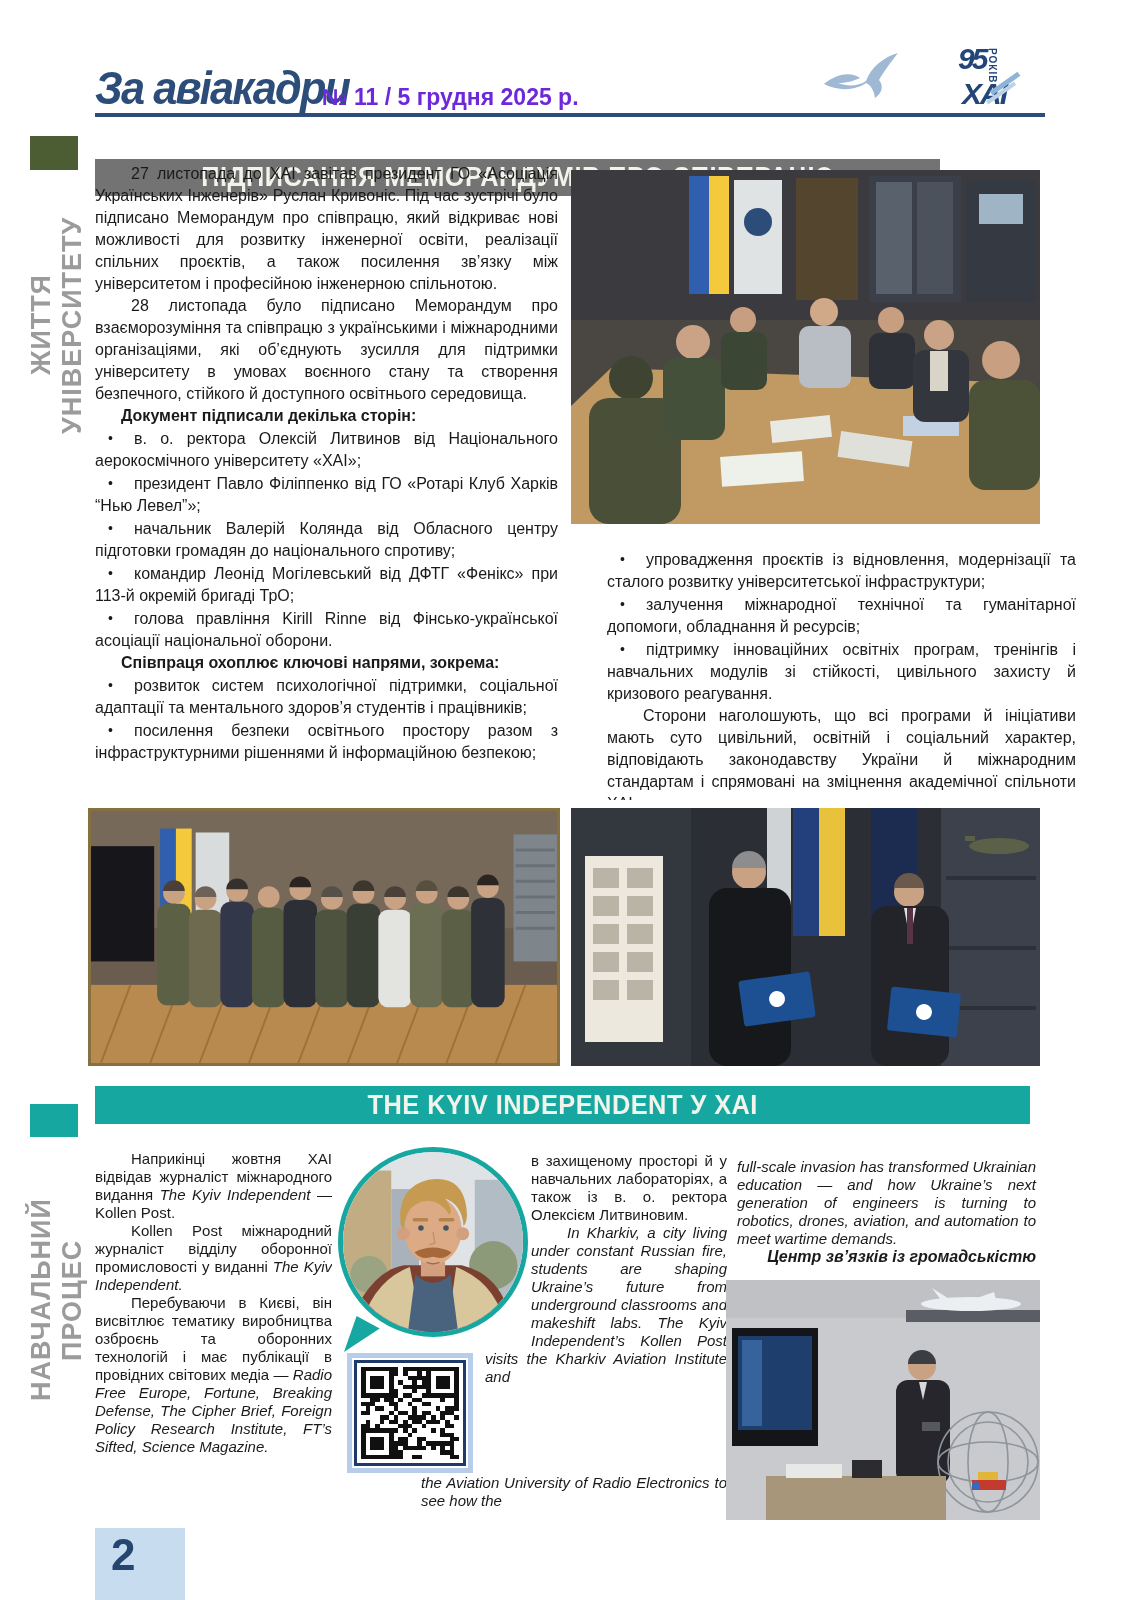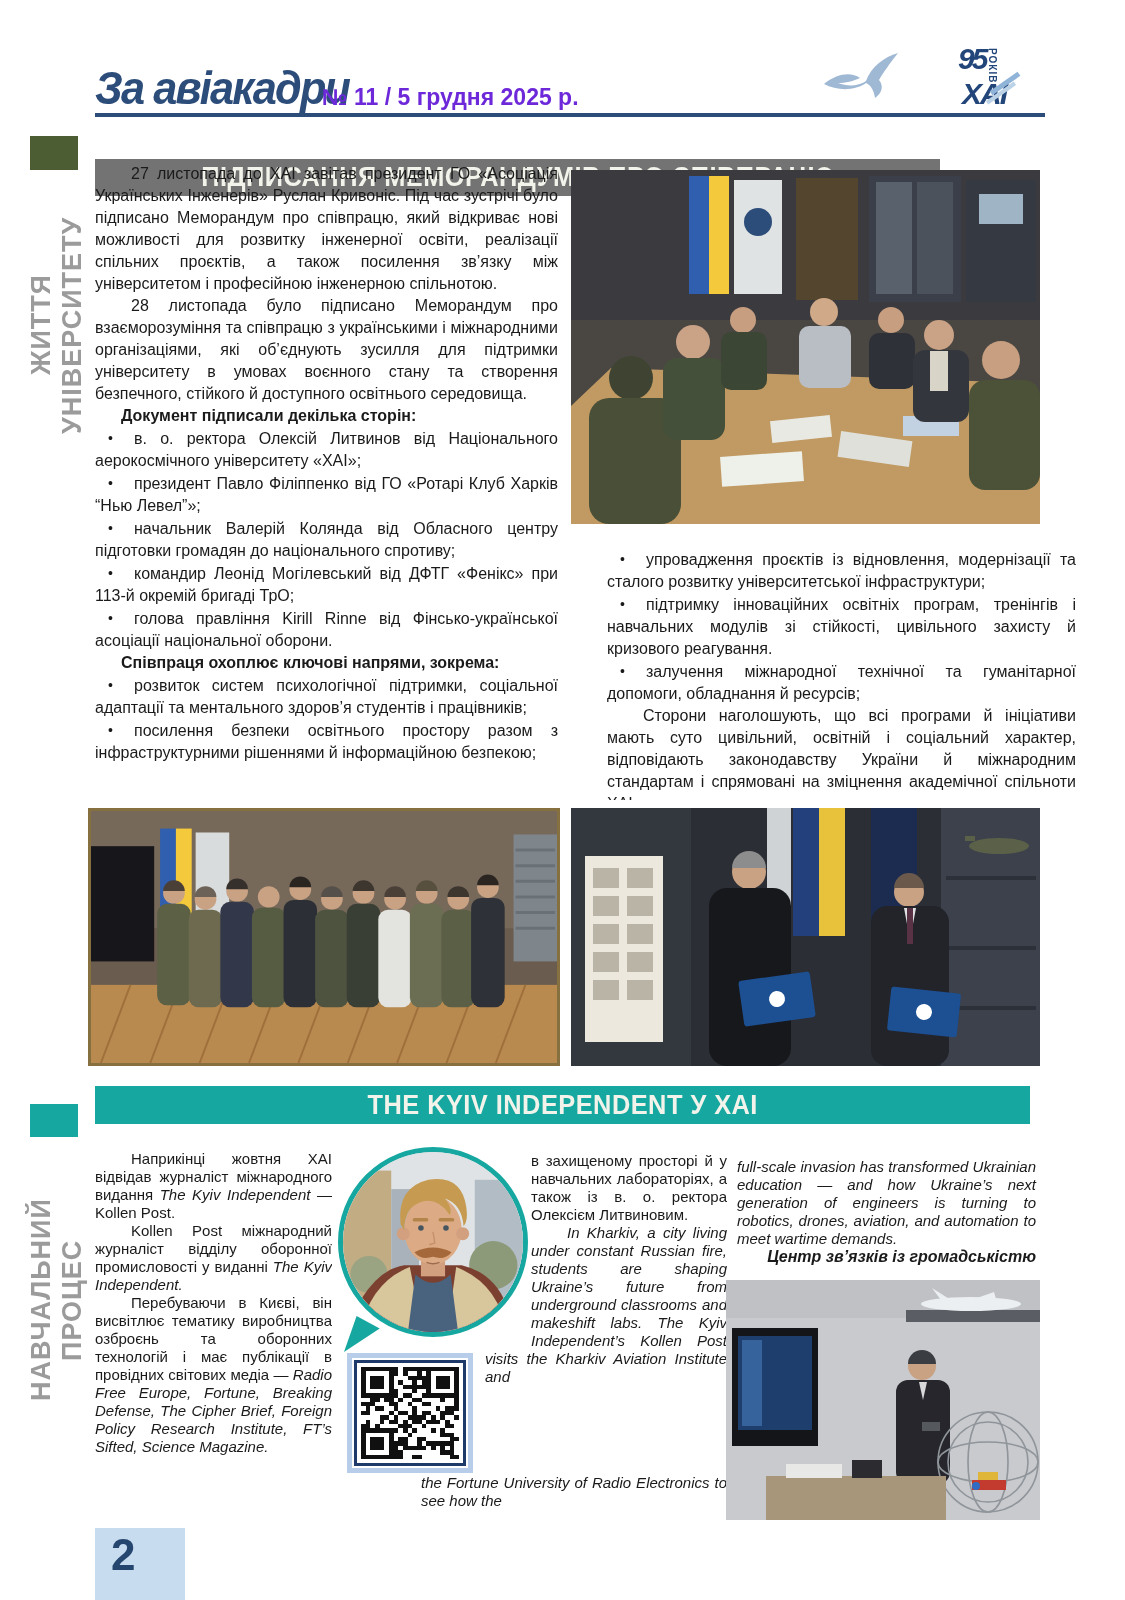--- a/index.html
+++ b/index.html
@@ -163,22 +163,22 @@
       <circle cx="368" cy="165" r="15" fill="#caa286"></circle>
       <rect x="342" y="180" width="56" height="72" rx="12" fill="#33373d"></rect>
       <rect x="359" y="181" width="18" height="40" fill="#d8d4c8"></rect>
       <circle cx="430" cy="190" r="19" fill="#c89f80"></circle>
       <rect x="398" y="210" width="71" height="110" rx="16" fill="#4c5238"></rect>
     </svg>
   </div>
 
   <div class="abs coltext s1-right">
     <p class="bullet"><span>упровадження проєктів із відновлення, модернізації та сталого розвитку університетської інфраструктури;</span></p>
+    <p class="bullet"><span>залучення міжнародної технічної та гуманітарної допомоги, обладнання й ресурсів;</span></p>
     <p class="bullet"><span>підтримку інноваційних освітніх програм, тренінгів і навчальних модулів зі стійкості, цивільного захисту й кризового реагування.</span></p>
-    <p class="bullet"><span>залучення міжнародної технічної та гуманітарної допомоги, обладнання й ресурсів;</span></p>
     <p class="ind">Сторони наголошують, що всі програми й ініціативи мають суто цивільний, освітній і соціальний характер, відповідають законодавству України й міжнародним стандартам і спрямовані на зміцнення академічної спільноти ХАІ.</p>
   </div>
 
   <div class="abs photo ph2">
     <svg viewBox="0 0 472 258" preserveAspectRatio="none">
       <rect width="472" height="258" fill="#77695a"></rect>
       <rect y="120" width="472" height="138" fill="#6a5c4e"></rect>
       <rect x="0" y="36" width="64" height="118" fill="#17171b"></rect>
       <rect x="70" y="18" width="16" height="120" fill="#2f5fae"></rect>
       <rect x="86" y="18" width="16" height="120" fill="#f5c93c"></rect>
@@ -282,21 +282,21 @@
     <div class="circle-spacer"></div>
     <p>в захищеному просторі й у навчальних лабораторіях, а також із в. о. ректора Олексієм Литвиновим.</p>
     <p class="ind eng">In Kharkiv, a city living under constant Russian fire, students are shaping Ukraine’s future from underground classrooms and makeshift labs. The Kyiv Independent’s Kollen Post visits the Kharkiv Aviation Institute and</p>
   </div>
 
   <div class="abs s2 col3">
     <p class="eng">full-scale invasion has transformed Ukrainian education — and how Ukraine’s next generation of engineers is turning to robotics, drones, aviation, and automation to meet wartime demands.</p>
     <p class="signature">Центр зв’язків із громадськістю</p>
   </div>
 
-  <div class="abs s2 bottom-line eng">the Fortune University of Radio Electronics to see how the</div>
+  <div class="abs s2 bottom-line eng">the Aviation University of Radio Electronics to see how the</div>
 
   <div class="abs tail"></div>
   <div class="abs portrait">
     <svg viewBox="0 0 194 194" preserveAspectRatio="none">
       <rect width="194" height="194" fill="#dfe3e6"></rect>
       <rect x="0" y="20" width="52" height="150" fill="#c2ac84"></rect>
       <rect x="52" y="40" width="30" height="130" fill="#a9b2ba"></rect>
       <rect x="142" y="30" width="52" height="140" fill="#b2bcc4"></rect>
       <circle cx="162" cy="122" r="26" fill="#8c9a7a"></circle>
       <circle cx="28" cy="132" r="20" fill="#9aa482"></circle>

